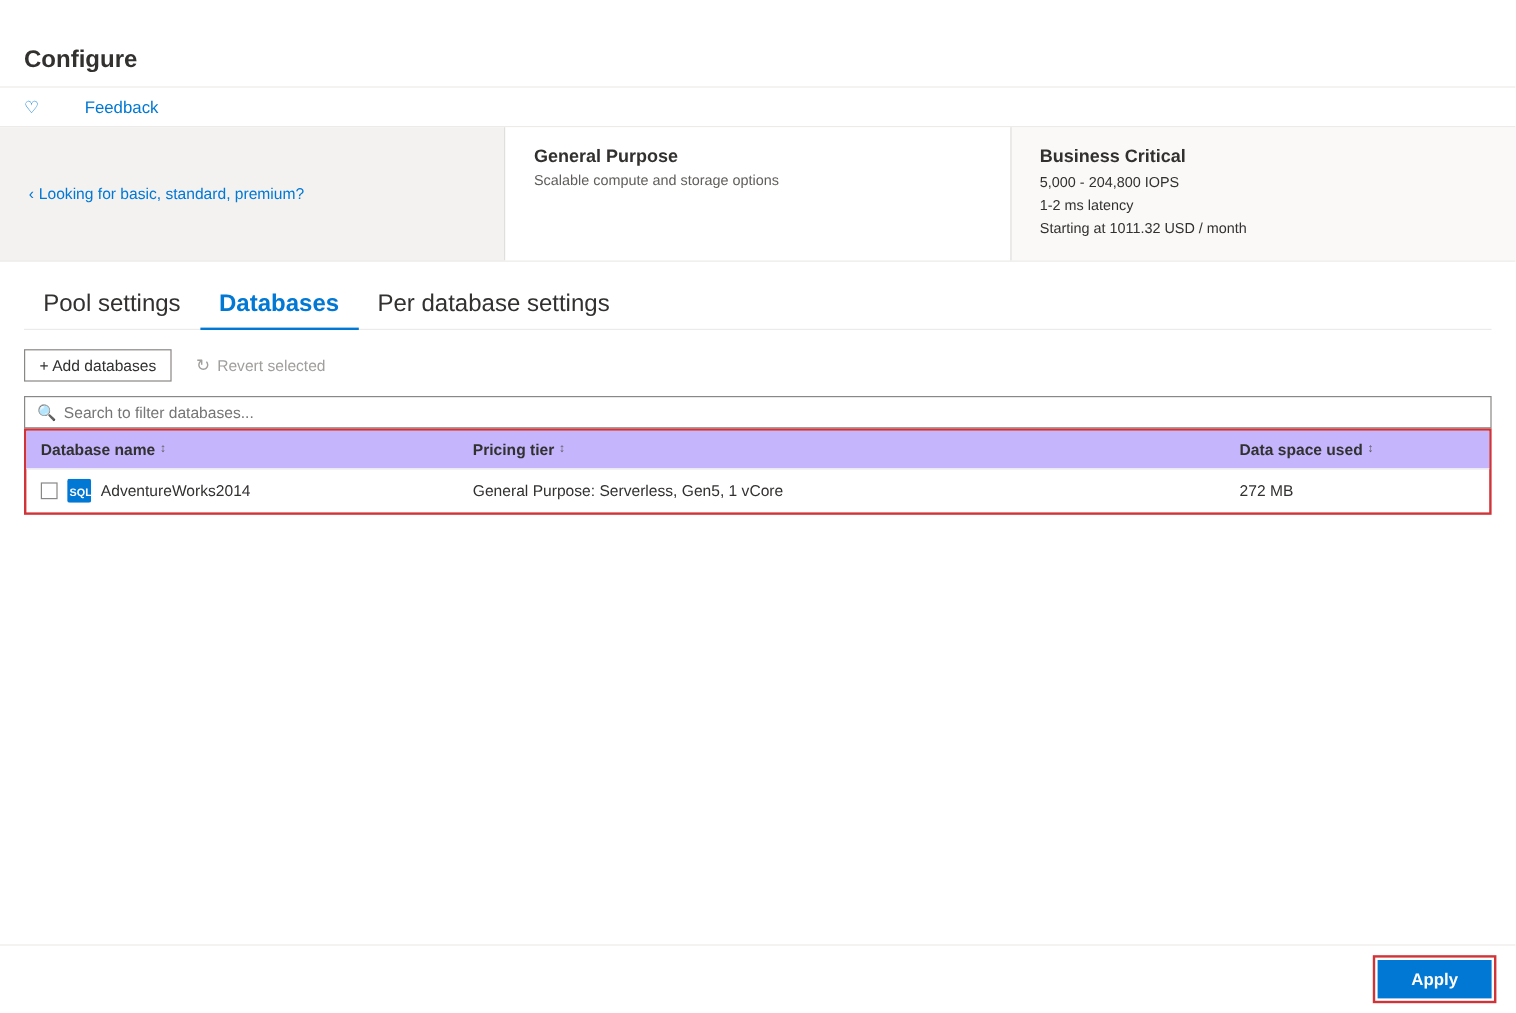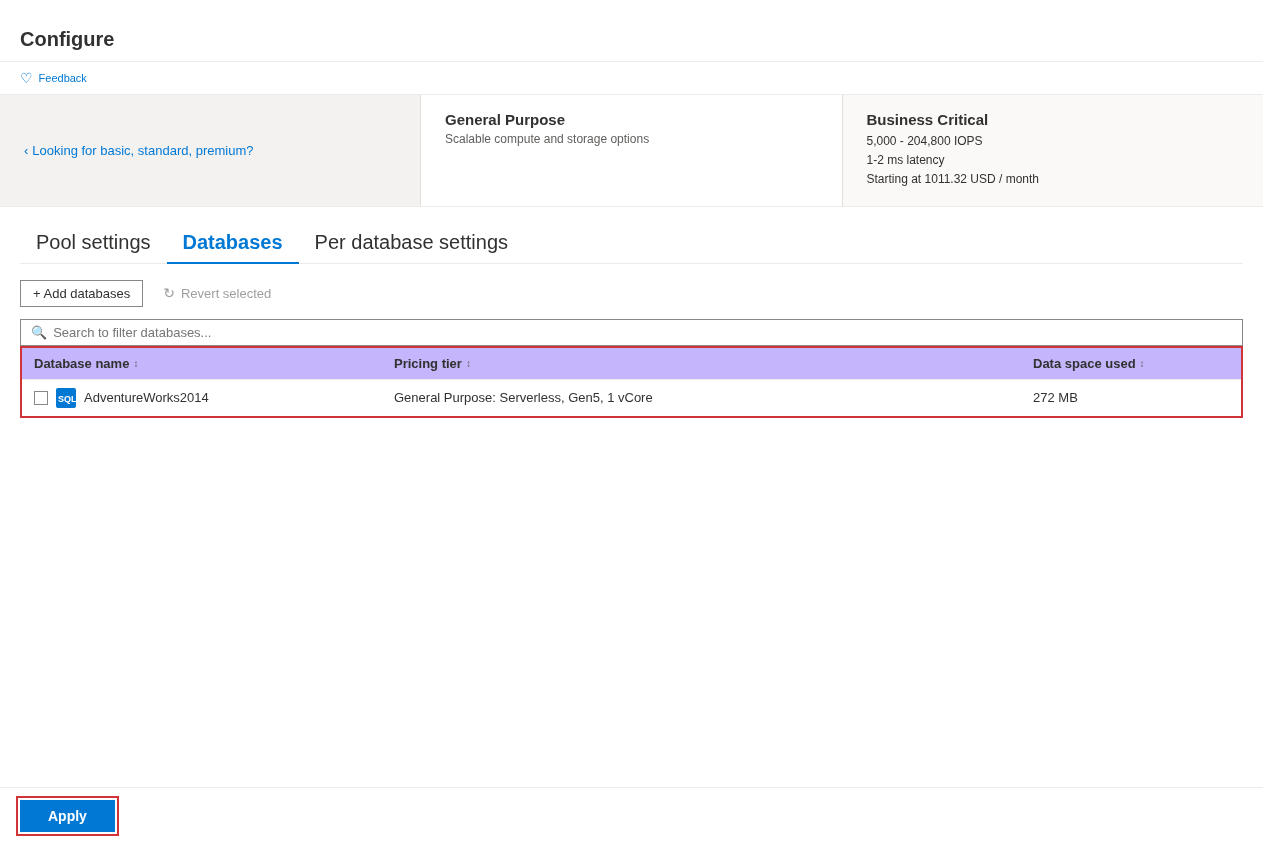--- a/index.html
+++ b/index.html
@@ -3,40 +3,42 @@
   <meta charset="utf-8">
   <style>
     * { box-sizing: border-box; margin: 0; padding: 0; }
     body { font-family: 'Segoe UI', Arial, sans-serif; font-size: 13px; color: #323130; background: #fff; height: 844px; width: 1263px; overflow: hidden; display: flex; flex-direction: column; }
 
     .page-title {
       font-size: 20px;
       font-weight: 600;
       padding: 28px 20px 10px 20px;
       border-bottom: 1px solid #edebe9;
+      margin-top: 11px;
     }
 
     .feedback-bar {
       display: flex;
       align-items: center;
       padding: 8px 20px;
       border-bottom: 1px solid #edebe9;
       gap: 6px;
     }
 
     .feedback-bar .heart-icon {
       color: #0078d4;
       font-size: 14px;
     }
 
     .feedback-link {
       color: #0078d4;
       text-decoration: none;
-      font-size: 11px;
-      cursor: pointer;
+      font-size: 14px;
+      cursor: pointer;
+      margin-left: 32px;
     }
 
     .tier-section {
       display: flex;
       background: #f3f2f1;
       border-bottom: 1px solid #edebe9;
     }
 
     .tier-left {
       width: 420px;
@@ -264,20 +266,21 @@
     }
 
     .db-icon svg { width: 20px; height: 20px; }
 
     .footer-bar {
       border-top: 1px solid #edebe9;
       padding: 12px 20px;
       display: flex;
       align-items: center;
       background: #fff;
+      justify-content: flex-end;
     }
 
     .btn-apply {
       background: #0078d4;
       color: #fff;
       border: none;
       padding: 8px 28px;
       font-size: 14px;
       font-weight: 600;
       cursor: pointer;

